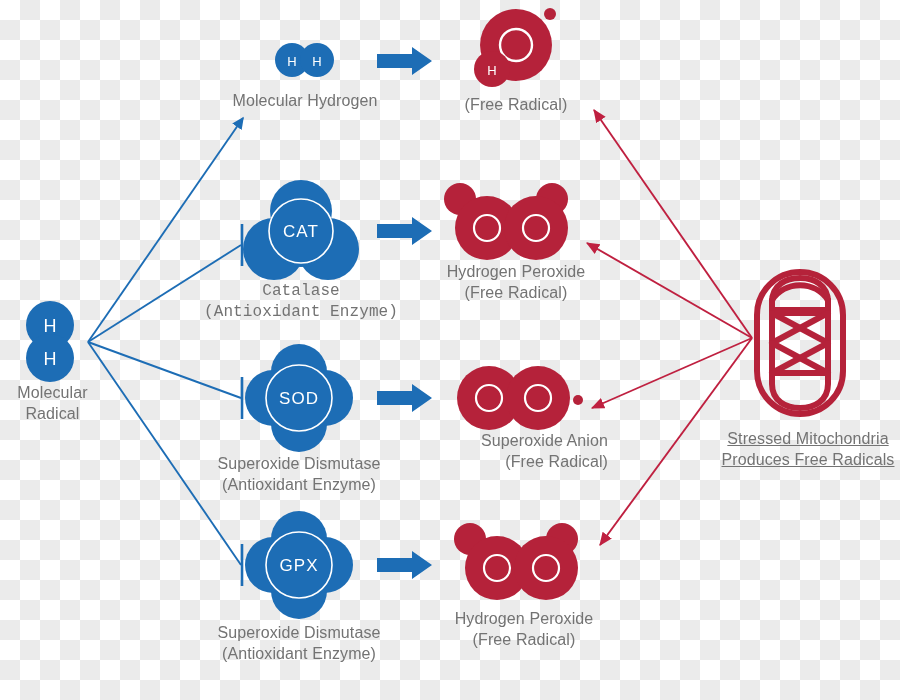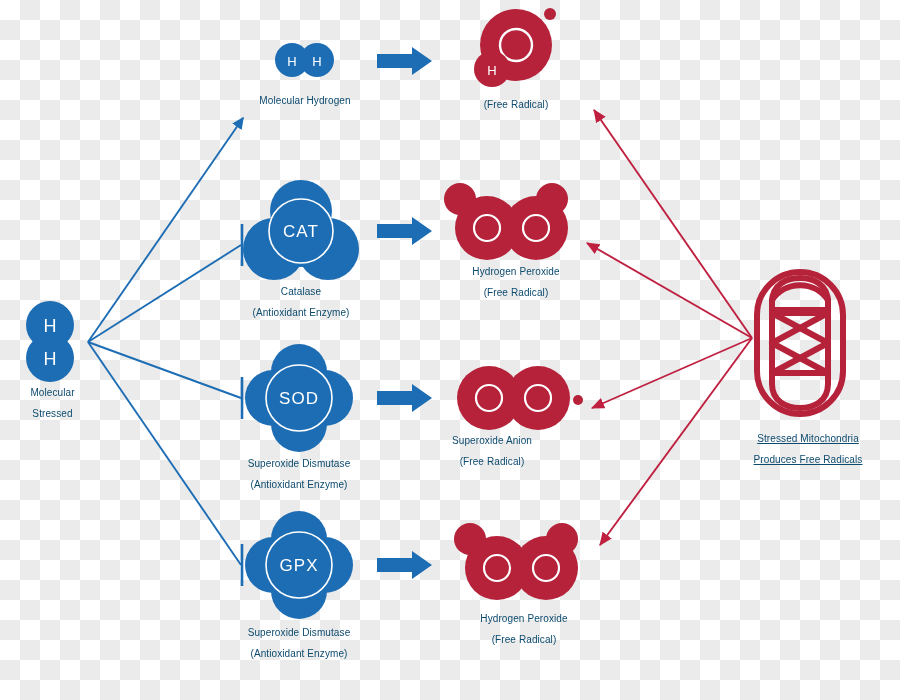--- a/index.html
+++ b/index.html
@@ -9,21 +9,21 @@
     background-color:#ffffff;
     background-image:
       linear-gradient(45deg,#ebebeb 25%,transparent 25%,transparent 75%,#ebebeb 75%),
       linear-gradient(45deg,#ebebeb 25%,transparent 25%,transparent 75%,#ebebeb 75%);
     background-size:40px 40px;
     background-position:0 0,20px 20px;
   }
   #stage{position:absolute;inset:0;}
   .svg-layer{position:absolute;left:0;top:0;width:900px;height:700px;}
   .lbl{
-    position:absolute;color:#0c4a6e;font-size:10px;line-height:20px;
+    position:absolute;color:#737373;font-size:16px;line-height:20px;
     text-align:center;letter-spacing:.1px;white-space:nowrap;
   }
   .lbl.l2{line-height:21px;}
   .enz-txt{
     fill:#ffffff;font-family:"Liberation Sans",sans-serif;
     font-size:17px;letter-spacing:1.1px;text-anchor:middle;
   }
   .atom-txt{
     fill:#ffffff;font-family:"Liberation Sans",sans-serif;
     text-anchor:middle;
@@ -163,47 +163,47 @@
       <path d="M772,343 L828,373"></path>
       <path d="M828,343 L772,373"></path>
       <path d="M772,343 L772,373"></path>
       <path d="M828,343 L828,373"></path>
       <path d="M772,373 L772,384 C772,401 786,408 800,408 C814,408 828,401 828,384 L828,373 Z"></path>
     </g>
   </svg>
 
   <div class="lbl l2" style="left:0px;top:382px;width:105px;">
     <div>Molecular</div>
-    <div>Stressed</div>
+    <div>Radical</div>
   </div>
 
   <div class="lbl l2" style="left:205px;top:90px;width:200px;">
     <div>Molecular Hydrogen</div>
   </div>
 
   <div class="lbl l2" style="left:416px;top:94px;width:200px;">
     <div>(Free Radical)</div>
   </div>
 
-  <div class="lbl l2" style="left:201px;top:281px;width:200px;">
+  <div class="lbl l2" style="left:201px;top:281px;width:200px;font-family:Liberation Mono, monospace;">
     <div>Catalase</div>
     <div>(Antioxidant Enzyme)</div>
   </div>
 
   <div class="lbl l2" style="left:416px;top:261px;width:200px;">
     <div>Hydrogen Peroxide</div>
     <div>(Free Radical)</div>
   </div>
 
   <div class="lbl l2" style="left:199px;top:453px;width:200px;">
     <div>Superoxide Dismutase</div>
     <div>(Antioxidant Enzyme)</div>
   </div>
 
-  <div class="lbl l2" style="left:392px;top:430px;width:200px;">
+  <div class="lbl l2" style="left:408px;top:430px;width:200px;text-align:right;">
     <div>Superoxide Anion</div>
     <div>(Free Radical)</div>
   </div>
 
   <div class="lbl l2" style="left:199px;top:622px;width:200px;">
     <div>Superoxide Dismutase</div>
     <div>(Antioxidant Enzyme)</div>
   </div>
 
   <div class="lbl l2" style="left:424px;top:608px;width:200px;">

